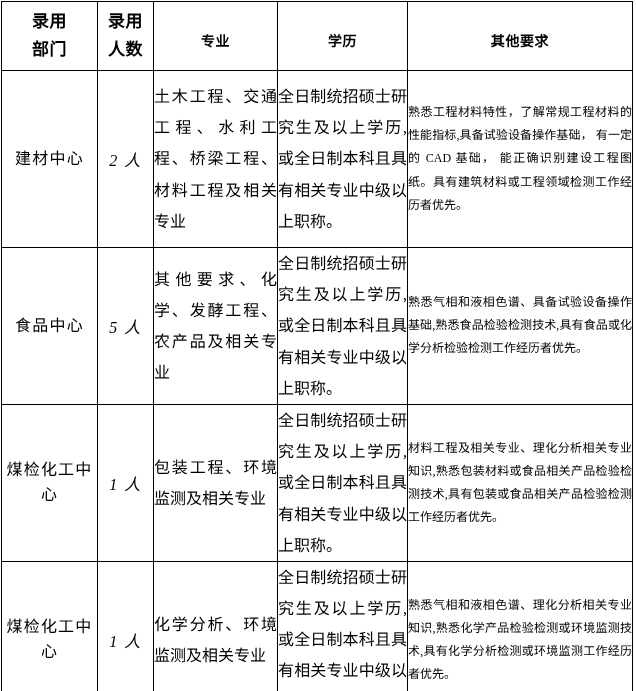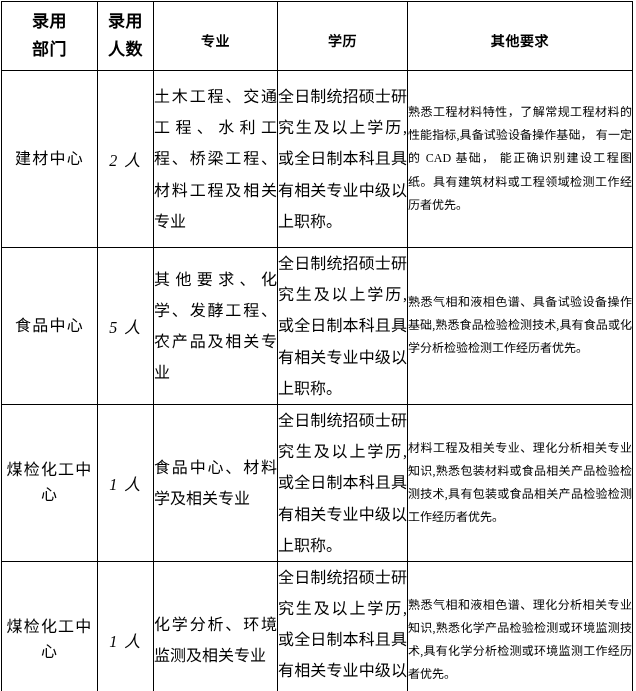--- a/index.html
+++ b/index.html
@@ -156,21 +156,21 @@
       <tr class="row-2">
         <td class="cell-dept">食品中心</td>
         <td class="cell-num">5 人</td>
         <td class="cell-major">其他要求、化学、发酵工程、农产品及相关专业</td>
         <td class="cell-edu">全日制统招硕士研究生及以上学历,或全日制本科且具有相关专业中级以上职称。</td>
         <td class="cell-other">熟悉气相和液相色谱、具备试验设备操作基础,熟悉食品检验检测技术,具有食品或化学分析检验检测工作经历者优先。</td>
       </tr>
       <tr class="row-3">
         <td class="cell-dept">煤检化工中心</td>
         <td class="cell-num">1 人</td>
-        <td class="cell-major">食品中心、材料学及相关专业</td>
+        <td class="cell-major">包装工程、环境监测及相关专业</td>
         <td class="cell-edu">全日制统招硕士研究生及以上学历,或全日制本科且具有相关专业中级以上职称。</td>
         <td class="cell-other">材料工程及相关专业、理化分析相关专业知识,熟悉包装材料或食品相关产品检验检测技术,具有包装或食品相关产品检验检测工作经历者优先。</td>
       </tr>
       <tr class="row-4">
         <td class="cell-dept">煤检化工中心</td>
         <td class="cell-num">1 人</td>
         <td class="cell-major">化学分析、环境监测及相关专业</td>
         <td class="cell-edu">全日制统招硕士研究生及以上学历,或全日制本科且具有相关专业中级以上职称。</td>
         <td class="cell-other">熟悉气相和液相色谱、理化分析相关专业知识,熟悉化学产品检验检测或环境监测技术,具有化学分析检测或环境监测工作经历者优先。</td>
       </tr>

